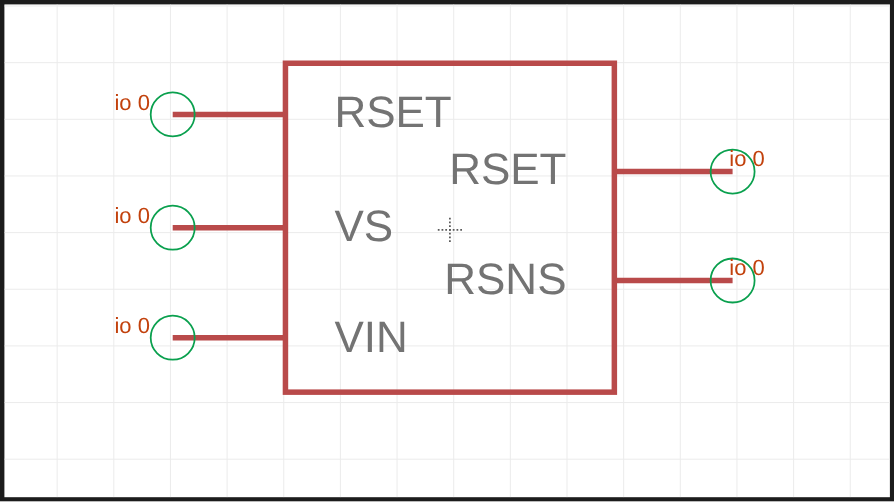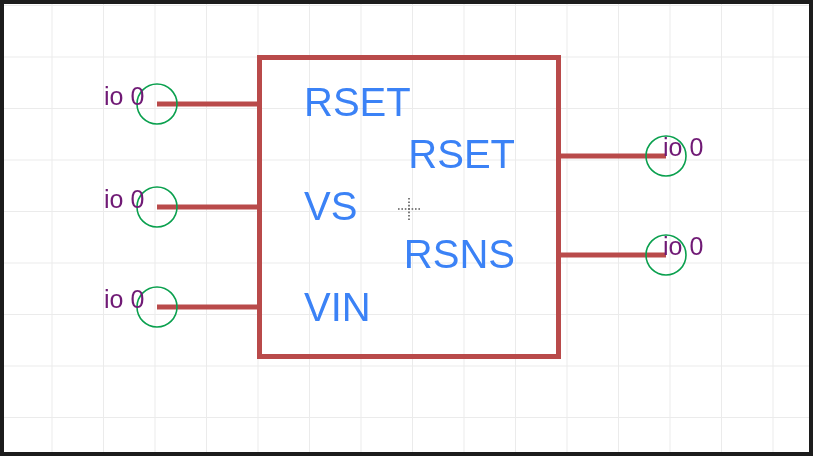--- a/index.html
+++ b/index.html
@@ -29,34 +29,34 @@
     background-position: -4px 1px;
   }
   #schematic-layer {
     position: absolute;
     left: 0; top: 0;
     width: 805px;
     height: 448px;
   }
   .pin-label {
     position: absolute;
-    color: #3b82f6;
+    color: #737373;
     font-size: 40px;
     line-height: 1;
     white-space: nowrap;
     font-weight: 400;
     letter-spacing: 0px;
   }
   .pin-label.right-aligned {
     text-align: right;
   }
   .port-label {
     position: absolute;
-    color: #701a75;
-    font-size: 25px;
+    color: #c2410c;
+    font-size: 20px;
     line-height: 1;
     white-space: nowrap;
     font-weight: 400;
   }
 </style>
 </head>
 <body>
 
 <div id="canvas-frame">
 

